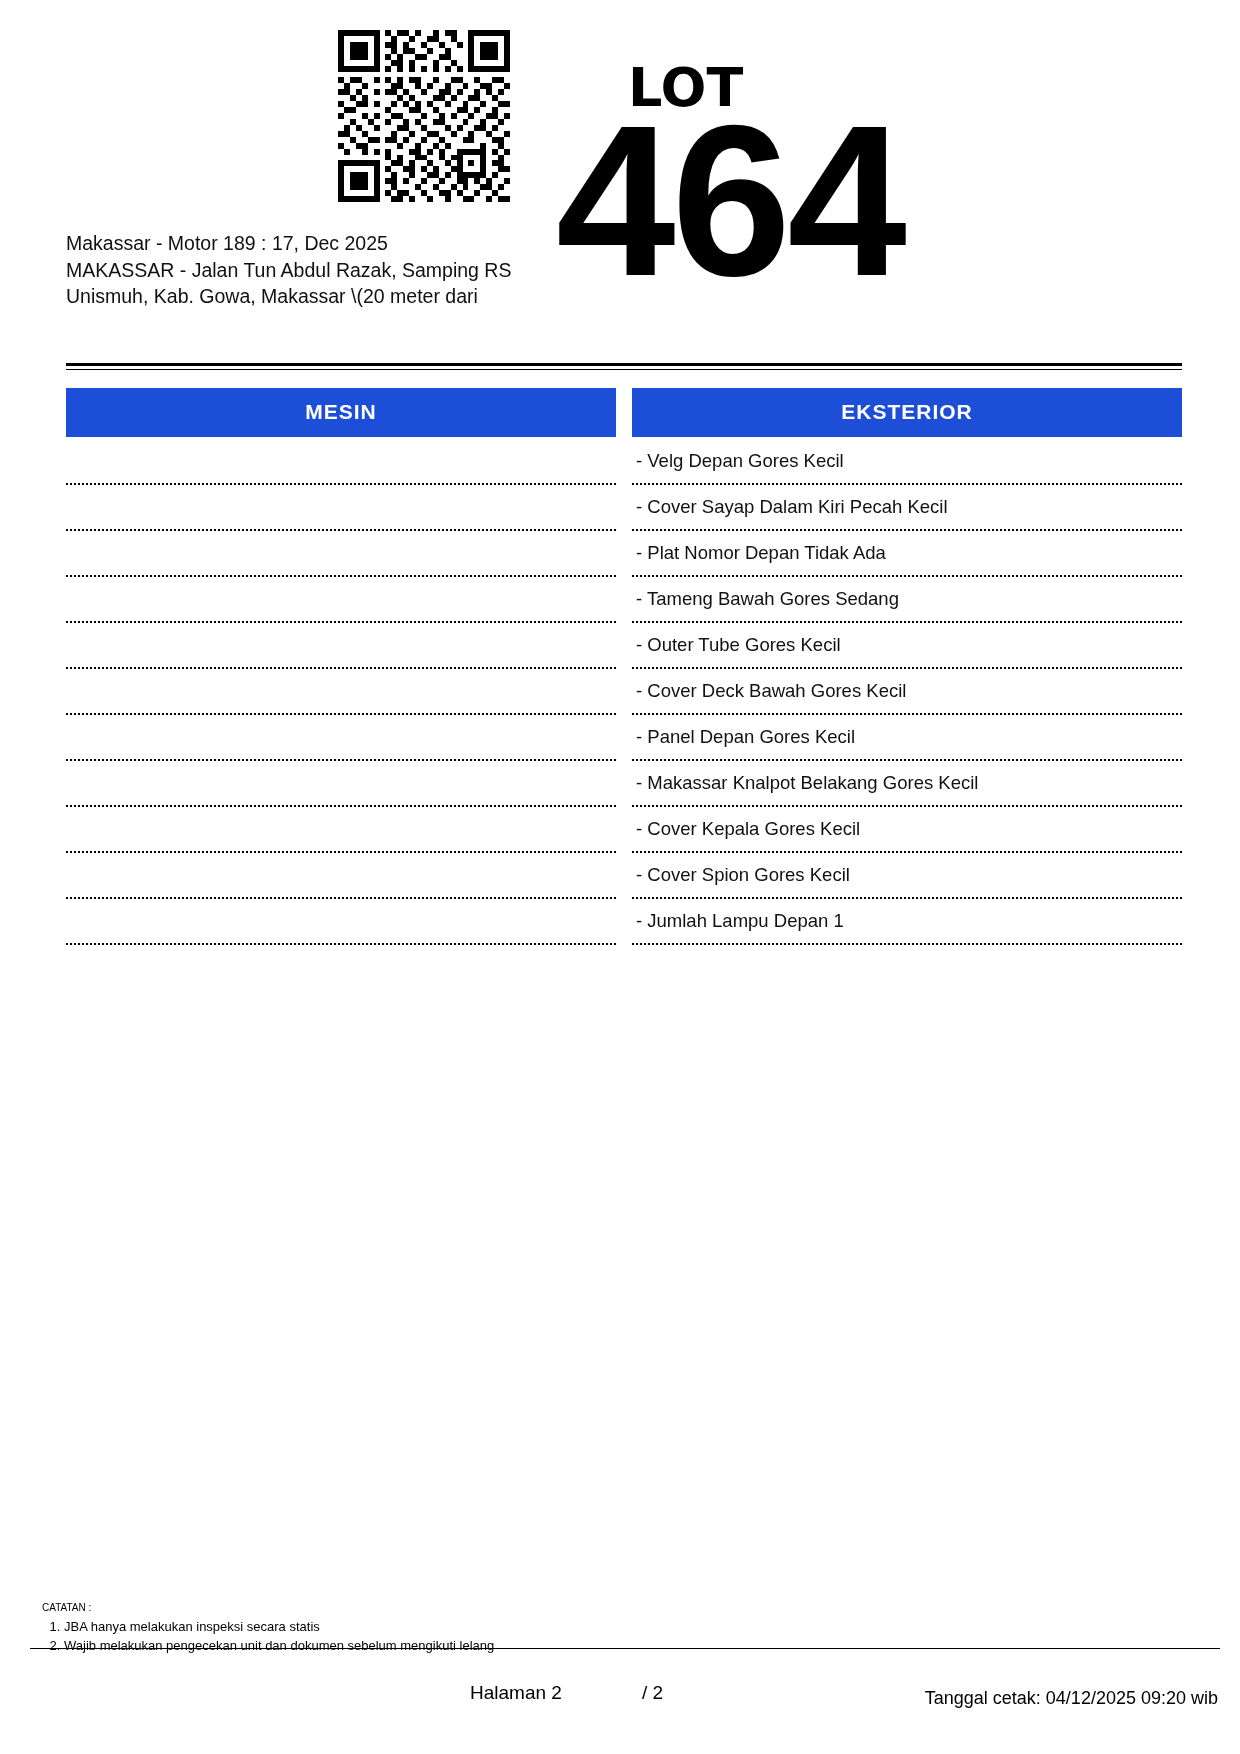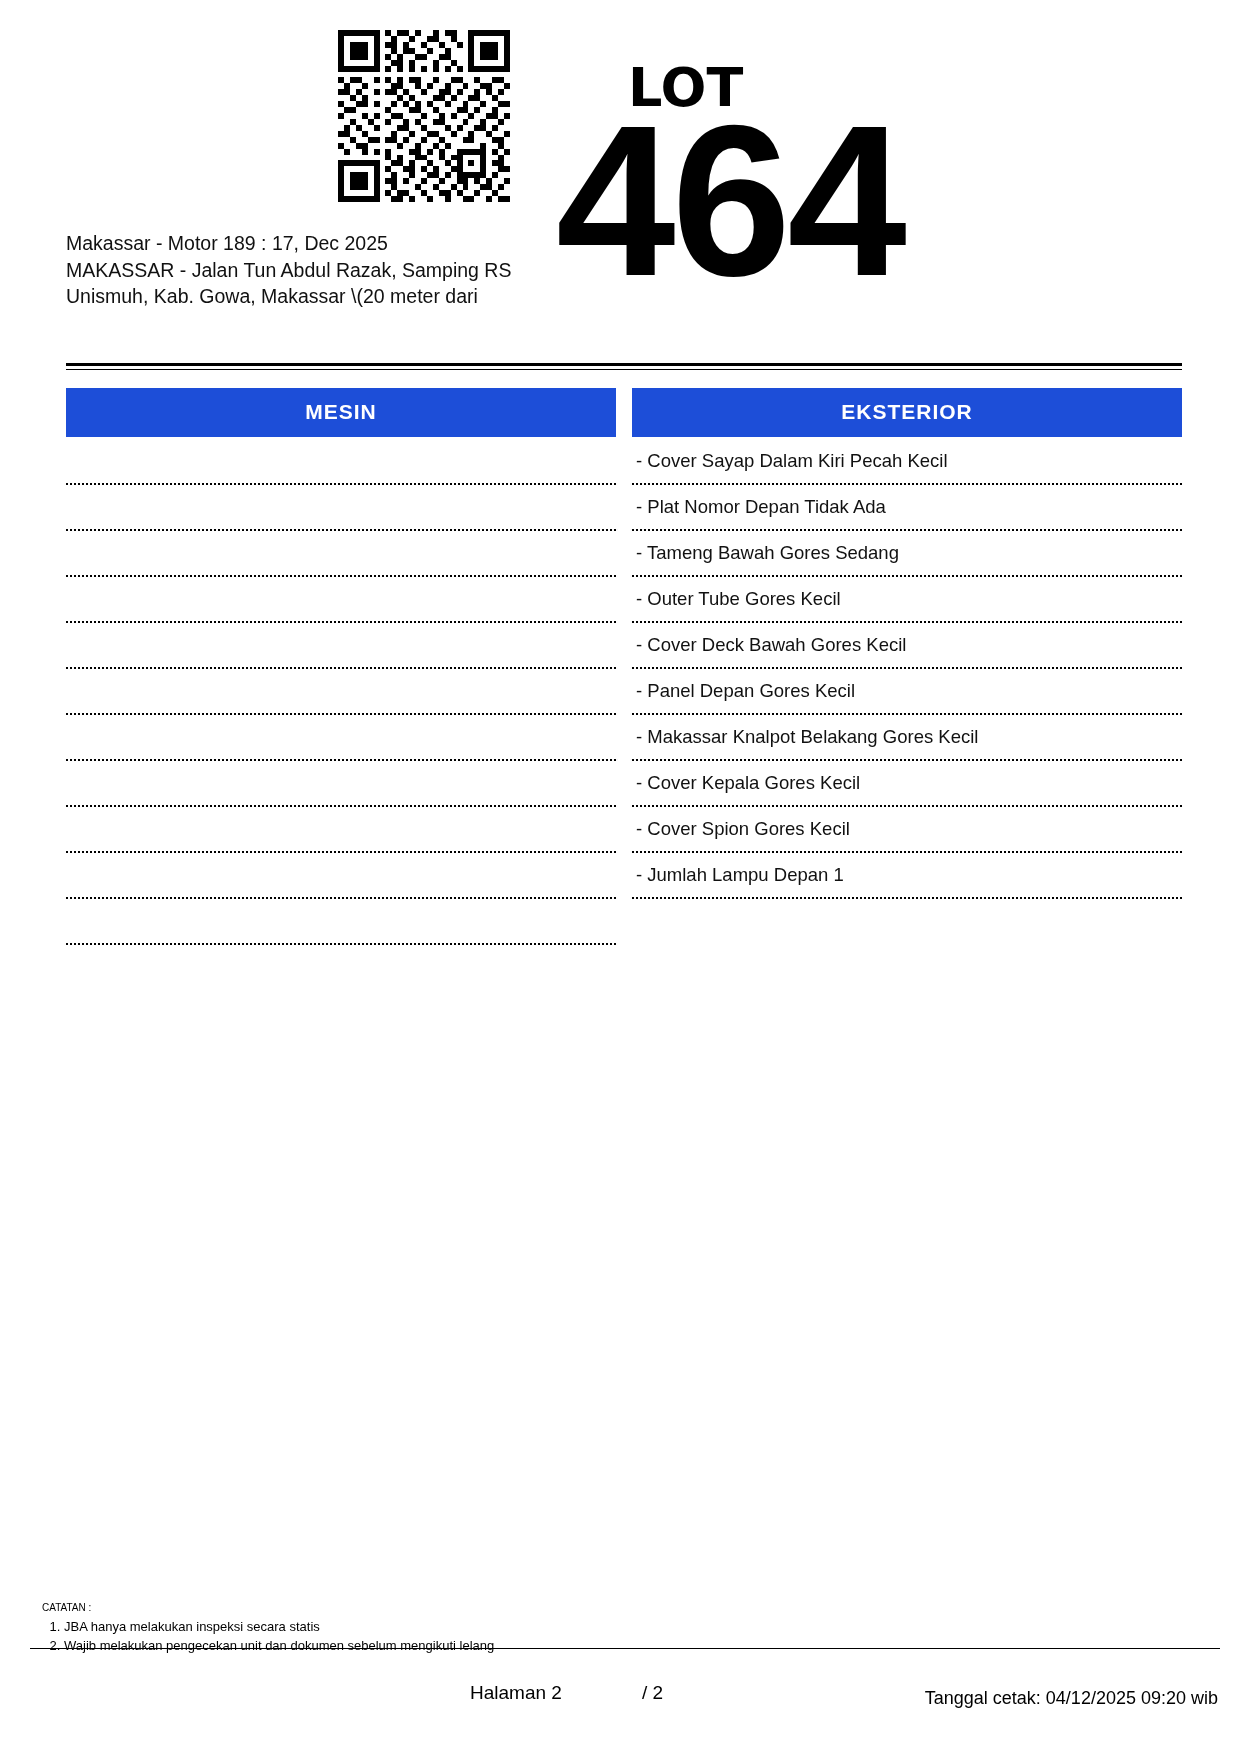--- a/index.html
+++ b/index.html
@@ -452,20 +452,21 @@
           <div class="row empty"></div>
           <div class="row empty"></div>
           <div class="row empty"></div>
           <div class="row empty"></div>
         </div>
       </div>
 
       <div class="col">
         <div class="col-head">EKSTERIOR</div>
         <div class="rows">
+          <div class="row">- Velg Depan Gores Kecil</div>
           <div class="row">- Cover Sayap Dalam Kiri Pecah Kecil</div>
           <div class="row">- Plat Nomor Depan Tidak Ada</div>
           <div class="row">- Tameng Bawah Gores Sedang</div>
           <div class="row">- Outer Tube Gores Kecil</div>
           <div class="row">- Cover Deck Bawah Gores Kecil</div>
           <div class="row">- Panel Depan Gores Kecil</div>
           <div class="row">- Makassar Knalpot Belakang Gores Kecil</div>
           <div class="row">- Cover Kepala Gores Kecil</div>
           <div class="row">- Cover Spion Gores Kecil</div>
           <div class="row">- Jumlah Lampu Depan 1</div>

